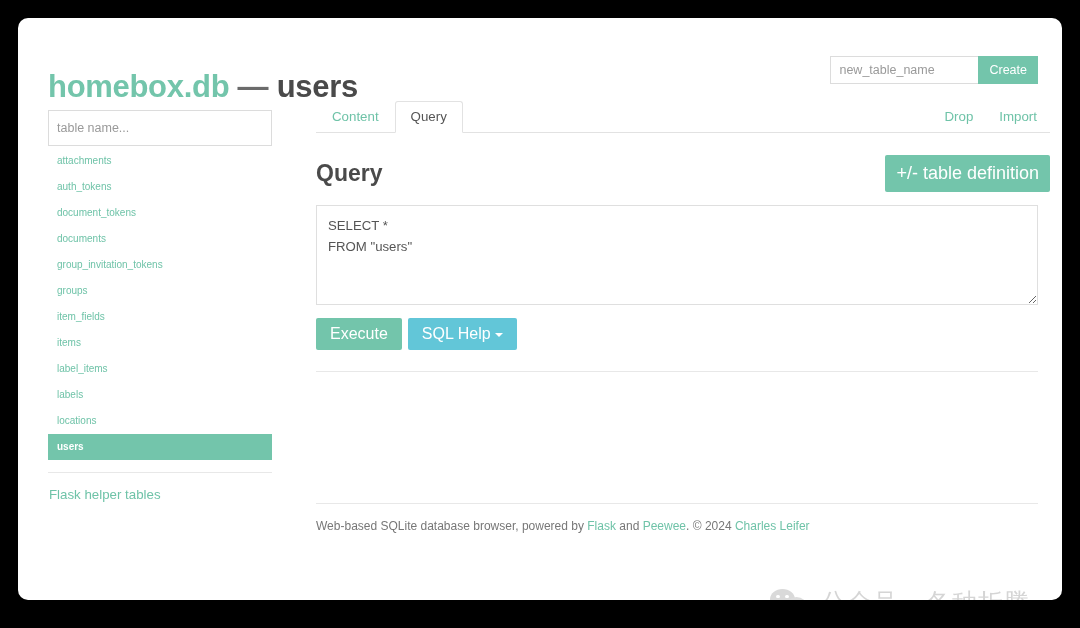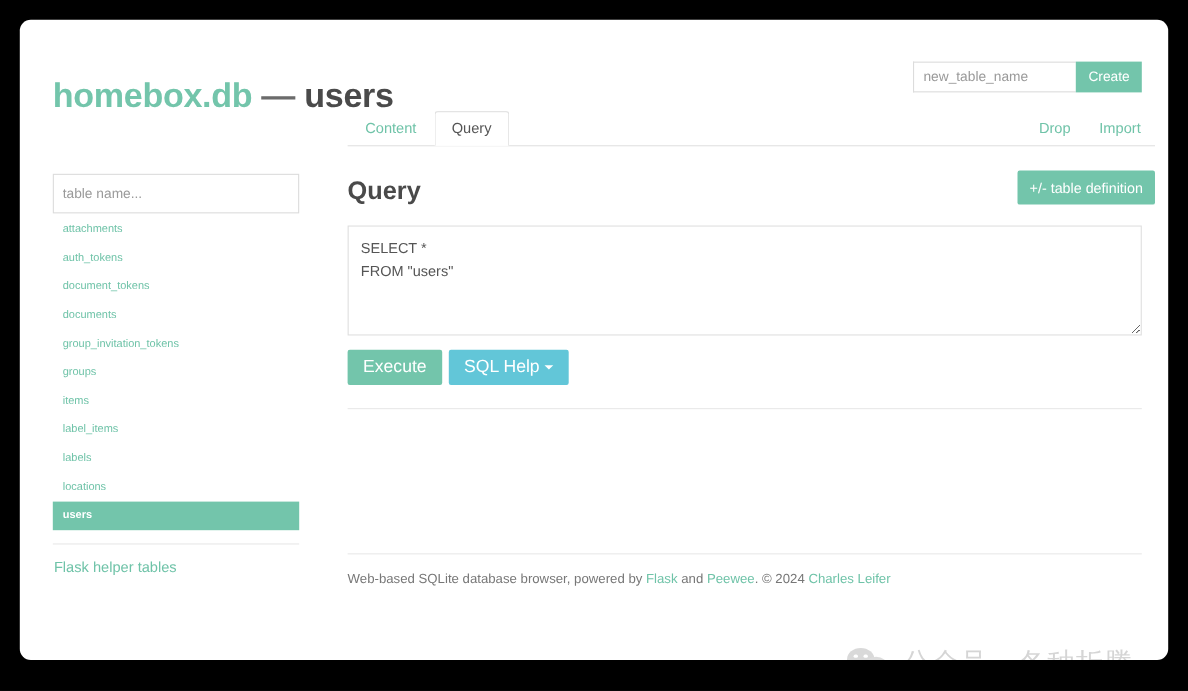--- a/index.html
+++ b/index.html
@@ -89,21 +89,20 @@
     width: 224px;
     height: 27px;
     border: 1px solid #dcdcdc;
     font-size: 12.5px;
     color: #3b82f6;
     padding: 17px 8px;
     outline: none;
     font-family: "Liberation Sans", sans-serif;
     display: block;
     background: #fff;
-    margin-top: 48px;
   }
   .table-filter::placeholder { color: #9a9a9a; }
   .table-list {
     list-style: none;
     margin: 2px 0 0 0;
     padding: 0;
     width: 224px;
   }
   .table-list li {
     padding: 4px 9px;
@@ -185,21 +184,21 @@
     color: #4a4a4a;
     margin: 0;
     line-height: 28px;
   }
   .tabledef-btn {
     position: absolute;
     right: 0; top: -4px;
     background: #73c5ab;
     color: #fff;
     border: none;
-    font-size: 13px;
+    font-size: 18px;
     padding: 8px 11px;
     cursor: pointer;
     font-family: "Liberation Sans", sans-serif;
     border-radius: 2px;
   }
   .sql-area {
     display: block;
     width: 722px;
     height: 100px;
     margin-top: 12px;
@@ -332,20 +331,21 @@
 
       <div class="sidebar">
         <input class="table-filter" type="text" placeholder="table name..." style="">
         <ul class="table-list">
           <li>attachments</li>
           <li>auth_tokens</li>
           <li>document_tokens</li>
           <li>documents</li>
           <li>group_invitation_tokens</li>
           <li>groups</li>
+          <li>item_fields</li>
           <li>items</li>
           <li>label_items</li>
           <li>labels</li>
           <li>locations</li>
           <li class="active">users</li>
         </ul>
         <hr>
         <a class="helper-link" href="#">Flask helper tables</a>
       </div>
 

